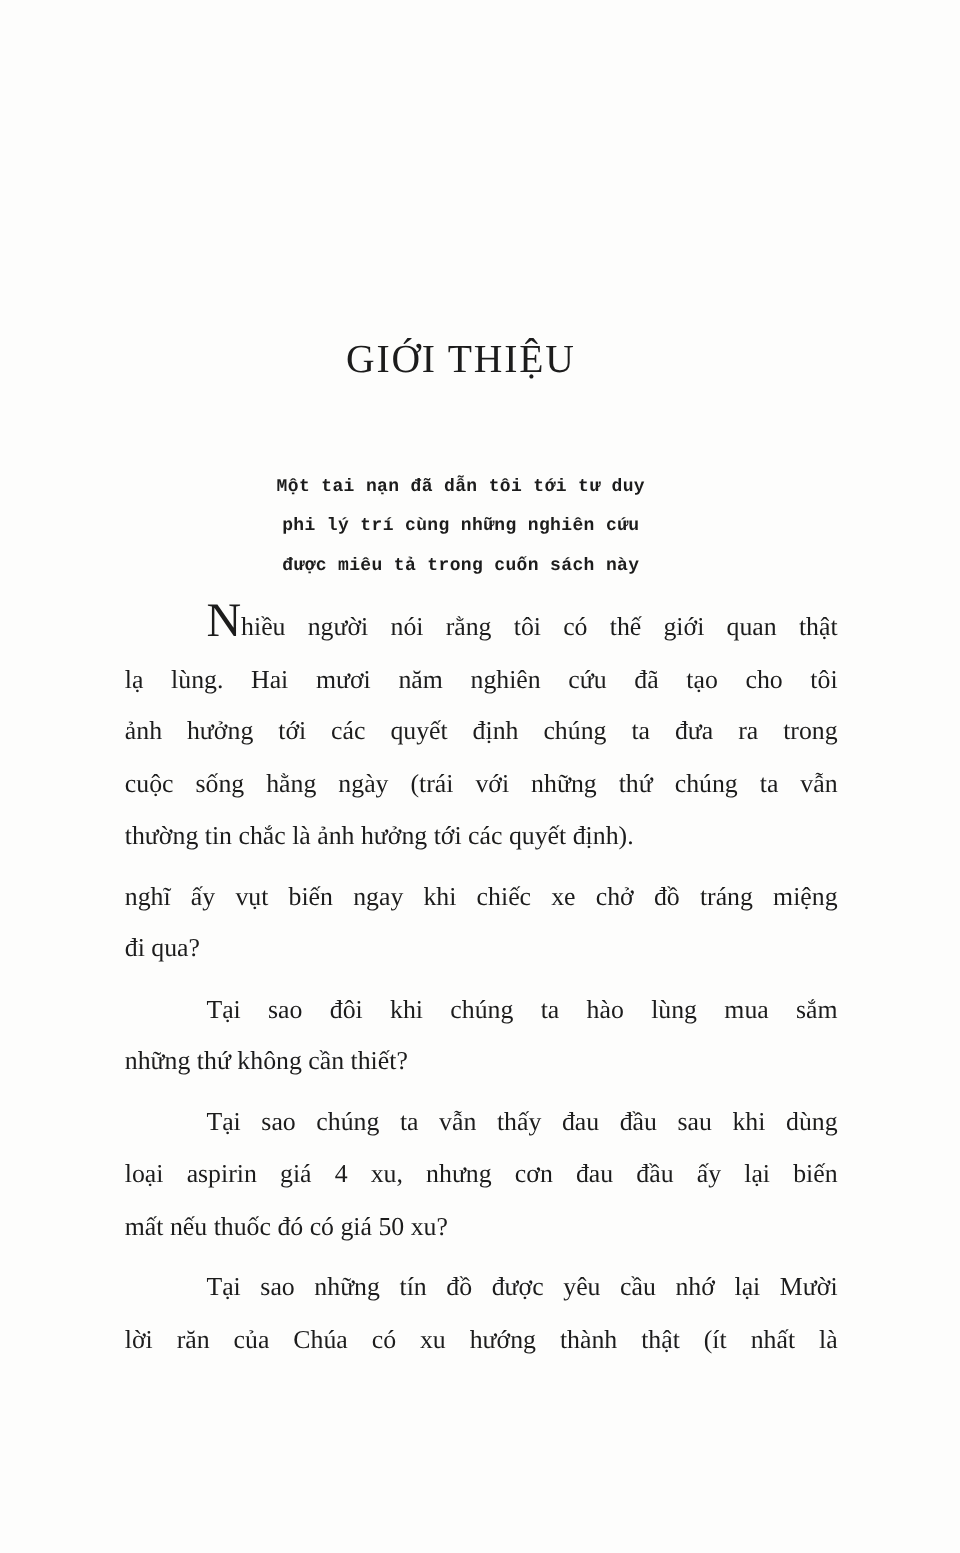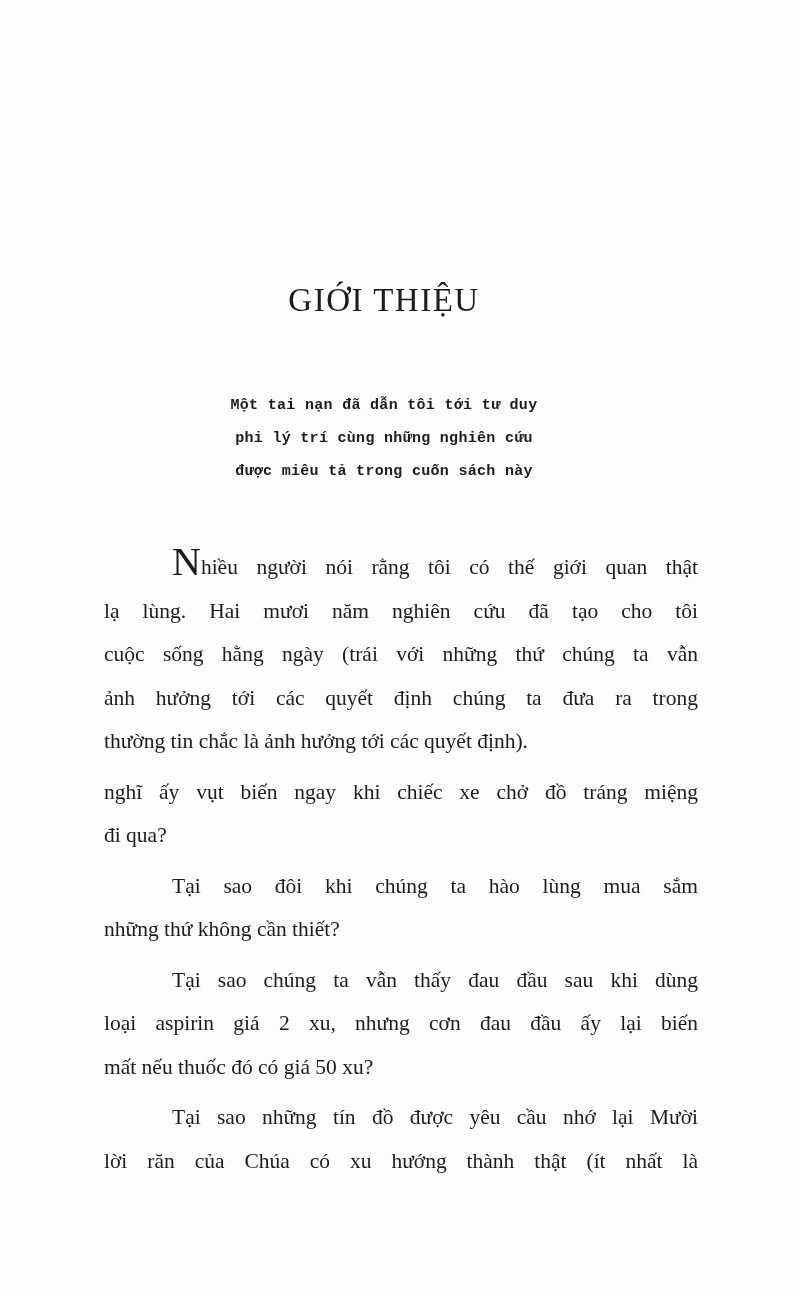--- a/index.html
+++ b/index.html
@@ -46,21 +46,20 @@
     line-height: 33px;
     letter-spacing: 0.3px;
   }
   .bodytext {
     position: absolute;
     top: 501px;
     left: 104px;
     width: 594px;
     font-size: 21.5px;
     line-height: 43.5px;
-    margin-top: 45px;
   }
   .para { margin: 0 0 7px 0; }
   .line {
     text-align: justify;
     text-align-last: justify;
     white-space: normal;
   }
   .line.plast { text-align-last: left; }
   .line.first { padding-left: 68px; }
   .initial {
@@ -80,35 +79,35 @@
   <div class="subtitle">
     <div>Một tai nạn đã dẫn tôi tới tư duy</div>
     <div>phi lý trí cùng những nghiên cứu</div>
     <div>được miêu tả trong cuốn sách này</div>
   </div>
 
   <div class="bodytext" id="paras">
       <div class="para">
         <div class="line first"><span class="initial">N</span>hiều người nói rằng tôi có thế giới quan thật</div>
         <div class="line">lạ lùng. Hai mươi năm nghiên cứu đã tạo cho tôi</div>
+        <div class="line">ảnh hưởng tới các quyết định chúng ta đưa ra trong</div>
         <div class="line">cuộc sống hằng ngày (trái với những thứ chúng ta vẫn</div>
-        <div class="line">ảnh hưởng tới các quyết định chúng ta đưa ra trong</div>
         <div class="line plast">thường tin chắc là ảnh hưởng tới các quyết định).</div>
       </div>
       <div class="para">
         <div class="line">nghĩ ấy vụt biến ngay khi chiếc xe chở đồ tráng miệng</div>
         <div class="line plast">đi qua?</div>
       </div>
       <div class="para">
         <div class="line first">Tại sao đôi khi chúng ta hào lùng mua sắm</div>
         <div class="line plast">những thứ không cần thiết?</div>
       </div>
       <div class="para">
         <div class="line first">Tại sao chúng ta vẫn thấy đau đầu sau khi dùng</div>
-        <div class="line">loại aspirin giá 2 xu, nhưng cơn đau đầu ấy lại biến</div>
+        <div class="line">loại aspirin giá 4 xu, nhưng cơn đau đầu ấy lại biến</div>
         <div class="line plast">mất nếu thuốc đó có giá 50 xu?</div>
       </div>
       <div class="para">
         <div class="line first">Tại sao những tín đồ được yêu cầu nhớ lại Mười</div>
         <div class="line">lời răn của Chúa có xu hướng thành thật (ít nhất là</div>
       </div>
     </div>
 </div>
 
 </body></html>

